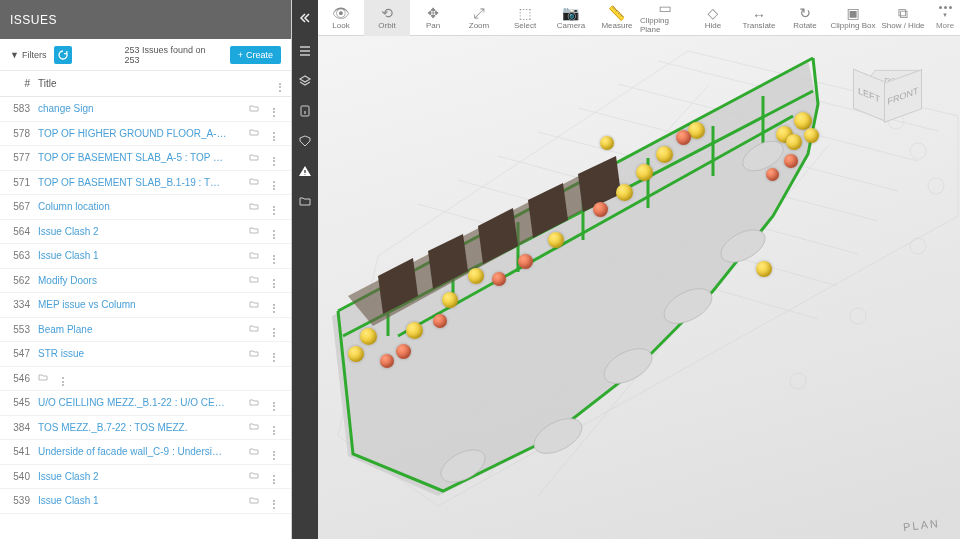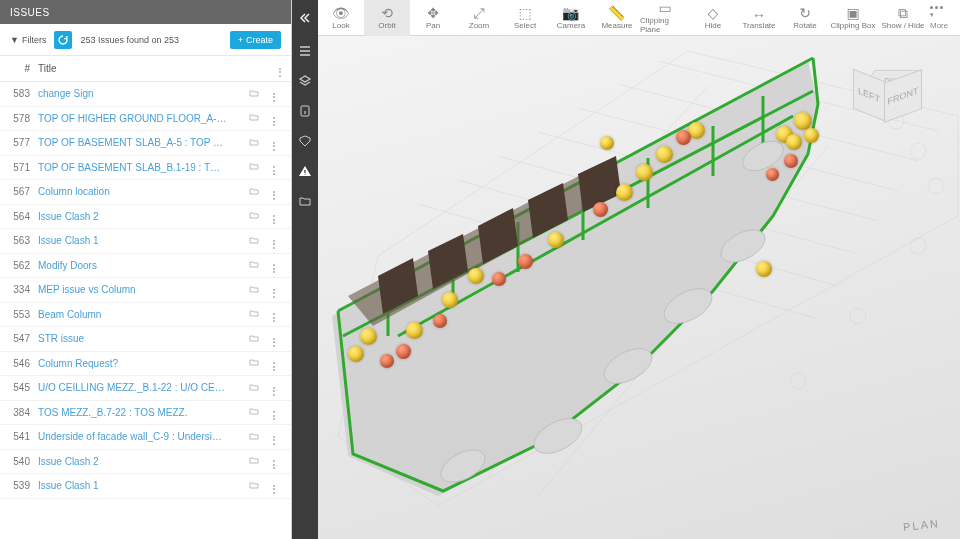--- a/index.html
+++ b/index.html
@@ -1,24 +1,24 @@
 <!DOCTYPE html>
 <html><head>
 <meta charset="utf-8">
 <style>
 * { margin: 0; padding: 0; box-sizing: border-box; }
 body { font-family: Arial, Helvetica, sans-serif; font-size: 12px; background: #fff; overflow: hidden; height: 539px; width: 960px; position: relative; }
 
 
 .left-panel { position: absolute; left: 0; top: 0; width: 292px; height: 539px; background: #fff; border-right: 1px solid #d0d0d0; display: flex; flex-direction: column; z-index: 2; }
-.header-bar { height: 24px; background: #666; color: #fff; display: flex; align-items: center; padding: 0 10px; font-size: 10px; letter-spacing: 0.5px; }
+.header-bar { height: 39px; background: #666; color: #fff; display: flex; align-items: center; padding: 0 10px; font-size: 12px; letter-spacing: 0.5px; }
 .subheader { height: 32px; display: flex; align-items: center; padding: 0 10px; border-bottom: 1px solid #e8e8e8; gap: 8px; }
 .filters-btn { display: inline-flex; align-items: center; gap: 3px; font-size: 9px; color: #555; cursor: pointer; }
 .refresh-btn { width: 18px; height: 18px; background: #1ca8dd; border-radius: 2px; display: inline-flex; align-items: center; justify-content: center; cursor: pointer; }
-.issues-count { font-size: 9px; color: #555; flex: 1; }
+.issues-count { font-size: 9px; color: #555; flex: 1; margin-left: 44px; }
 .create-btn { background: #1ca8dd; color: #fff; font-size: 9px; padding: 4px 8px; border-radius: 2px; cursor: pointer; display: inline-flex; align-items: center; gap: 3px; }
 .table-header { height: 26px; display: flex; align-items: center; border-bottom: 1px solid #e8e8e8; font-size: 10px; color: #555; padding: 0 10px; }
 .col-num { width: 28px; text-align: right; padding-right: 8px; }
 .col-title { flex: 1; }
 .col-actions { width: 40px; text-align: right; }
 .issues-list { flex: 1; overflow-y: hidden; }
 .issue-row { height: 24.5px; display: flex; align-items: center; padding: 0 10px; border-bottom: 1px solid #f2f2f2; font-size: 10px; }
 .issue-num { width: 28px; text-align: right; padding-right: 8px; color: #777; }
 .issue-title { flex: 1; color: #4aa0d8; cursor: pointer; white-space: nowrap; overflow: hidden; text-overflow: ellipsis; padding-right: 22px; }
 .folder-icon { color: #bbb; width: 12px; margin-right: 6px; }
@@ -32,21 +32,21 @@
 .nav-item { width: 26px; height: 30px; display: flex; align-items: center; justify-content: center; color: #ccc; cursor: pointer; }
 .nav-item.active { color: #fff; }
 
 
 .top-toolbar { position: absolute; left: 318px; top: 0; right: 0; height: 36px; background: #fff; border-bottom: 1px solid #d8d8d8; display: flex; align-items: center; z-index: 2; }
 .tool-btn { flex: 0 0 auto; width: 46px; height: 36px; display: flex; flex-direction: column; align-items: center; justify-content: center; gap: 1px; color: #777; cursor: pointer; font-size: 8px; }
 .tool-btn.active { background: #e8e8e8; }
 .tool-btn .ticon { font-size: 14px; color: #888; line-height: 1; }
 .tool-btn.wide { width: 50px; }
 .tool-spacer { flex: 1; }
-.more-btn { width: 30px; display:flex; flex-direction:column; justify-content:center; gap:2px; color:#888; font-size:8px; cursor:pointer; height:36px;}
+.more-btn { width: 30px; display:flex; flex-direction:column; align-items:center; justify-content:center; gap:2px; color:#888; font-size:8px; cursor:pointer; height:36px;}
 .more-dots { display:flex; gap:2px;}
 .more-dots span{width:3px;height:3px;background:#888;border-radius:50%;}
 
 
 .viewport { position: absolute; left: 318px; top: 36px; right: 0; bottom: 0; background: linear-gradient(165deg, #f4f4f4 0%, #e9e9e9 50%, #dedede 100%); overflow: hidden; }
 .floorplan-bg { position: absolute; inset: 0; }
 .floorplan-bg svg { width: 100%; height: 100%; }
 .view-cube { position: absolute; top: 26px; right: 36px; width: 64px; height: 64px; }
 .cube-face { position: absolute; display: flex; align-items: center; justify-content: center; font-size: 9px; color: #aaa; background: #e8e8e8; border: 1px solid #ccc; }
 .cube-top { width: 48px; height: 36px; left: 8px; top: 0; transform: skewX(-34deg) scaleY(0.55); }
@@ -198,21 +198,21 @@
             <path d="M1 3h3l1 1h4v4H1z" fill="none" stroke="#bbb"></path>
           </svg></span>
         <span class="row-menu"><span class="more-icon-vertical">
             <span></span>
             <span></span>
             <span></span>
           </span></span>
       </div>
       <div class="issue-row">
         <span class="issue-num">553</span>
-        <span class="issue-title">Beam Column</span>
+        <span class="issue-title">Beam Plane</span>
         <span class="folder-icon"><svg width="10" height="10" viewBox="0 0 10 10">
             <path d="M1 3h3l1 1h4v4H1z" fill="none" stroke="#bbb"></path>
           </svg></span>
         <span class="row-menu"><span class="more-icon-vertical">
             <span></span>
             <span></span>
             <span></span>
           </span></span>
       </div>
       <div class="issue-row">
@@ -222,21 +222,20 @@
             <path d="M1 3h3l1 1h4v4H1z" fill="none" stroke="#bbb"></path>
           </svg></span>
         <span class="row-menu"><span class="more-icon-vertical">
             <span></span>
             <span></span>
             <span></span>
           </span></span>
       </div>
       <div class="issue-row">
         <span class="issue-num">546</span>
-        <span class="issue-title">Column Request?</span>
         <span class="folder-icon"><svg width="10" height="10" viewBox="0 0 10 10">
             <path d="M1 3h3l1 1h4v4H1z" fill="none" stroke="#bbb"></path>
           </svg></span>
         <span class="row-menu"><span class="more-icon-vertical">
             <span></span>
             <span></span>
             <span></span>
           </span></span>
       </div>
       <div class="issue-row">

